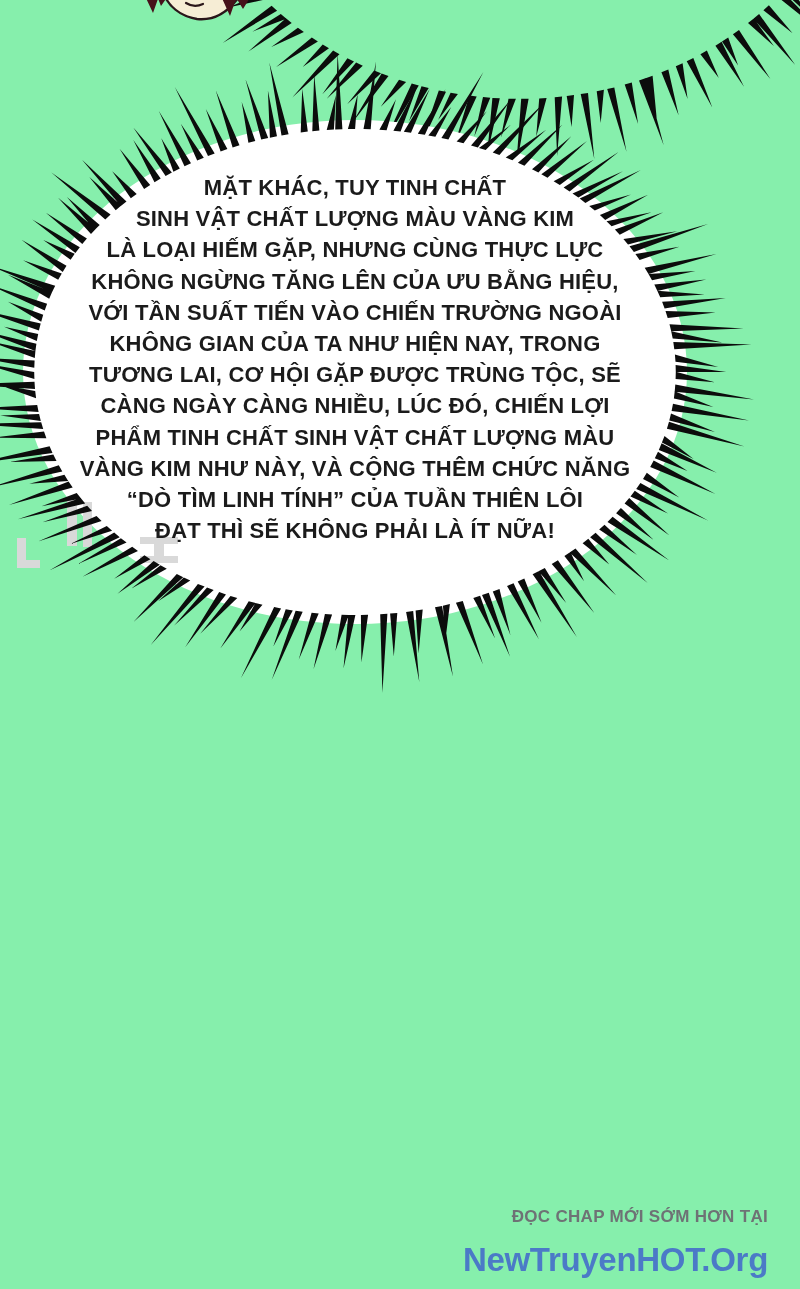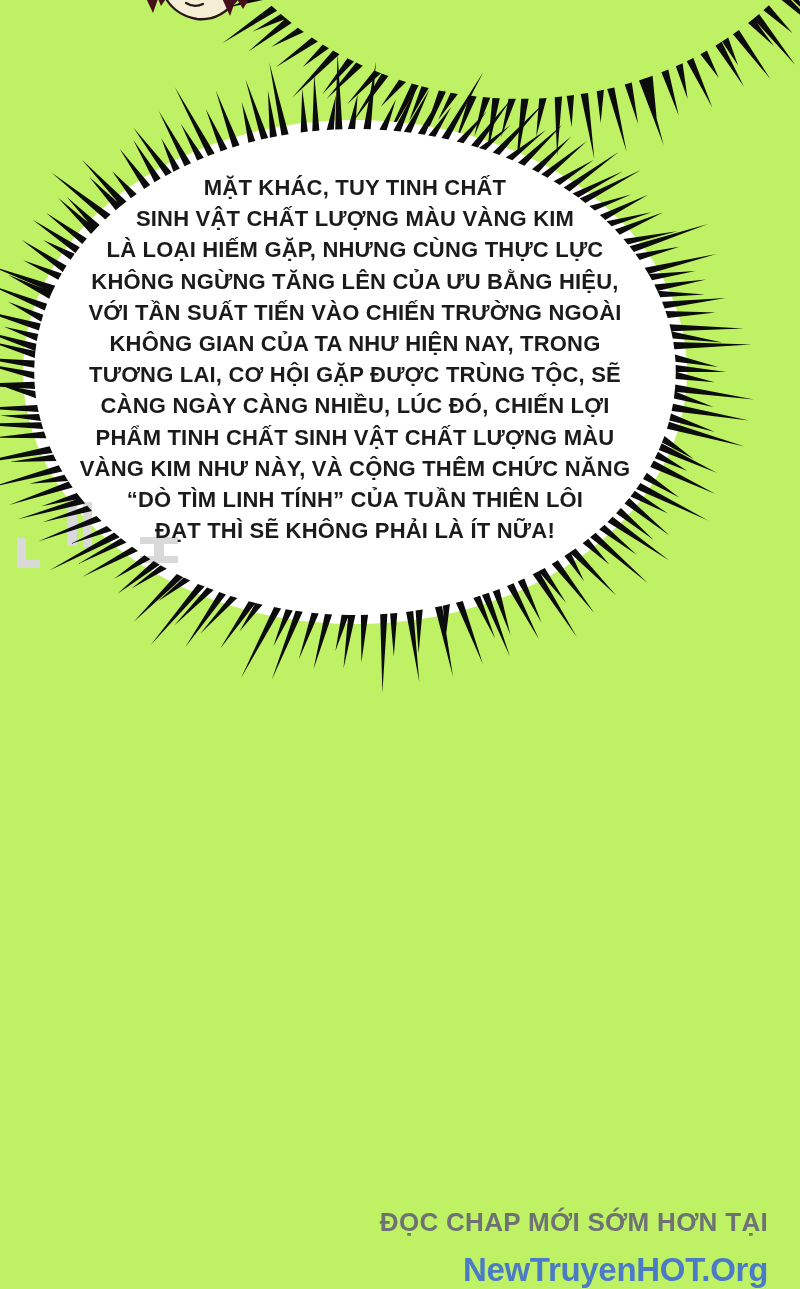--- a/index.html
+++ b/index.html
@@ -34,36 +34,36 @@
   .footer{
     position:absolute;
     right:32px;
     top:1208px;
     z-index:3;
     text-align:right;
     line-height:1.1;
   }
   .footer .tagline{
     display:block;
-    font-size:26px;
+    font-size:17px;
     font-weight:700;
     letter-spacing:0.3px;
   }
   .footer .site{
     display:block;
     margin-top:15px;
     font-size:33px;
     font-weight:700;
     letter-spacing:-0.3px;
   }
 </style>
 </head>
 <body>
 
-<div class="page" style="background: #bef264;">
+<div class="page" style="background: #86efac;">
   <div class="art" id="art"><svg width="800" height="1289" viewBox="0 0 1289" style="width:800px;height:1289px" xmlns="http://www.w3.org/2000/svg">
         <path d="M812.0 -45.5L847.4 -18.7L807.9 -39.4ZM807.3 -38.5L835.9 -12.1L802.9 -32.6ZM799.0 -27.5L846.4 14.1L794.3 -21.7ZM788.0 -14.4L812.0 18.1L783.1 -9.0ZM782.6 -8.5L825.6 35.2L777.5 -3.2ZM768.9 5.2L792.6 33.3L763.4 10.2ZM759.1 14.0L795.3 65.0L753.4 18.8ZM753.8 18.5L773.9 46.1L748.0 23.1ZM739.0 30.0L770.4 79.1L732.9 34.3ZM728.2 37.5L738.1 65.4L722.0 41.5ZM721.6 41.8L744.0 86.8L715.4 45.7ZM706.9 50.6L718.8 78.0L700.4 54.2ZM693.3 58.0L712.3 107.5L686.7 61.3ZM682.6 63.2L687.6 99.1L675.8 66.3ZM668.3 69.6L678.7 115.4L661.4 72.3ZM652.6 75.7L656.7 118.5L645.6 78.2ZM646.0 78.0L663.7 145.2L639.0 80.4ZM631.8 82.6L638.1 123.9L624.7 84.6ZM614.3 87.4L626.5 151.7L607.2 89.1ZM603.9 89.8L600.7 123.0L596.7 91.3ZM588.0 92.9L594.3 158.9L580.7 94.1ZM574.0 95.1L571.6 127.0L566.7 96.1ZM562.1 96.6L557.1 156.1L554.7 97.3ZM546.6 97.9L536.2 136.7L539.2 98.4ZM528.6 98.7L516.1 167.5L521.2 98.8ZM515.9 98.8L500.9 137.5L508.5 98.7ZM499.8 98.3L487.1 155.3L492.4 97.9ZM490.3 97.7L474.3 136.5L483.0 97.1ZM476.7 96.5L454.5 144.9L469.4 95.6ZM457.9 93.9L438.1 119.9L450.6 92.7ZM446.0 91.8L418.4 150.0L438.8 90.4ZM428.7 88.1L409.0 121.2L421.5 86.3ZM418.8 85.6L384.2 142.4L411.7 83.6ZM406.1 81.9L380.8 106.8L399.0 79.7ZM388.5 76.1L352.8 122.1L381.6 73.5ZM381.0 73.3L347.2 104.3L374.1 70.5ZM362.8 65.7L326.8 98.8L356.1 62.6ZM354.0 61.6L322.3 94.2L347.4 58.3ZM339.5 54.2L292.3 97.4L333.1 50.6ZM329.0 48.3L302.7 66.9L322.7 44.5ZM317.9 41.5L276.2 66.9L311.8 37.5ZM303.9 32.0L271.3 47.0L297.9 27.7ZM291.7 22.9L248.4 51.4L285.9 18.2ZM286.4 18.7L252.4 31.7L280.8 13.9ZM277.1 10.7L222.7 42.9L271.6 5.7ZM265.1 -0.5L228.0 7.6L260.0 -5.8ZM256.9 -9.1L212.6 10.8L251.9 -14.5ZM247.8 -19.2L210.5 -14.7L243.1 -24.9ZM239.1 -30.0L185.2 -14.4L234.6 -35.9ZM233.3 -37.7L191.0 -25.6L229.1 -43.8Z" fill="#0c0c0c"></path>
         <ellipse cx="355" cy="372" rx="332" ry="252" fill="#ffffff"></ellipse>
         <path fill="#d9d9d9" d="M67 499h10v47H67Z M83 502h9v45h-9Z M140 537h38v7h-14v12h14v7h-38v-7h14v-12h-14Z M17 538h9v22h14v8H17Z"></path>
         <path d="M34.3 367.7L-23.1 357.4L34.6 360.5ZM34.8 358.1L-9.9 341.5L35.4 350.9ZM35.4 351.0L-18.7 330.3L36.4 343.8ZM36.8 341.1L4.1 326.7L38.2 334.0ZM38.9 330.6L-19.7 309.9L40.7 323.6ZM41.2 321.7L8.0 301.8L43.2 314.8ZM44.7 310.5L-12.6 284.0L47.1 303.8ZM49.2 298.7L8.0 274.8L52.1 292.1ZM52.0 292.2L-8.1 266.4L55.2 285.7ZM58.2 279.8L23.1 260.3L61.8 273.5ZM62.7 271.9L21.5 239.8L66.5 265.7ZM70.6 259.7L43.3 240.1L74.7 253.8ZM75.4 252.9L32.3 219.4L79.8 247.2ZM82.3 244.1L45.9 212.7L86.9 238.6ZM91.0 234.0L58.1 197.8L95.9 228.8ZM94.6 230.1L66.9 197.0L99.7 224.9ZM105.3 219.4L51.4 172.4L110.6 214.6ZM115.7 210.2L89.3 176.9L121.3 205.6ZM120.8 205.9L82.0 159.8L126.5 201.5ZM130.8 198.2L112.2 171.2L136.7 194.0ZM144.1 188.9L119.6 148.8L150.2 185.0ZM154.5 182.3L133.3 139.9L160.7 178.6ZM165.6 175.9L133.3 127.4L171.9 172.5ZM173.4 171.7L161.3 138.3L179.8 168.4ZM184.5 166.2L158.8 110.9L191.0 163.2ZM197.2 160.4L180.8 123.8L203.8 157.7ZM208.0 156.0L174.8 87.0L214.7 153.5ZM220.6 151.4L205.8 109.1L227.4 149.1ZM232.6 147.4L215.8 90.6L239.5 145.3ZM248.4 142.8L241.7 102.0L255.3 141.0ZM261.2 139.6L245.5 79.2L268.2 138.1ZM269.9 137.7L267.9 90.4L277.0 136.3ZM281.5 135.5L269.3 62.4L288.6 134.3ZM300.7 132.5L302.2 88.7L307.8 131.6ZM312.3 131.2L314.2 74.2L319.4 130.5ZM326.7 129.9L335.9 95.2L333.9 129.5ZM335.2 129.5L337.6 53.0L342.4 129.2ZM347.9 129.1L357.7 94.2L355.1 129.0ZM363.5 129.1L376.0 61.5L370.7 129.3ZM379.4 129.7L396.0 99.2L386.6 130.2ZM393.4 130.7L417.8 84.9L400.6 131.5ZM403.8 131.8L429.7 89.1L411.0 132.7ZM417.8 133.7L445.4 89.2L424.9 134.8ZM428.3 135.4L451.2 107.0L435.4 136.7ZM441.4 138.0L483.4 71.9L448.4 139.5ZM456.6 141.5L486.8 111.3L463.5 143.3ZM471.0 145.4L511.5 98.8L477.9 147.5ZM478.9 147.9L510.8 124.8L485.7 150.1ZM492.7 152.5L545.6 101.3L499.4 155.0ZM505.7 157.5L546.2 129.8L512.4 160.3ZM517.9 162.7L562.6 124.5L524.4 165.7ZM532.0 169.3L571.3 136.3L538.4 172.6ZM541.3 174.2L587.0 141.0L547.5 177.7ZM553.6 181.2L593.8 159.8L559.8 185.0ZM563.6 187.4L618.5 152.1L569.6 191.4ZM572.5 193.4L622.9 171.3L578.4 197.6ZM579.7 198.6L640.8 169.9L585.4 203.0ZM589.2 206.0L631.0 194.6L594.8 210.6ZM599.9 215.0L648.1 194.8L605.2 219.9ZM606.5 221.2L651.6 212.3L611.6 226.2ZM614.9 229.5L663.3 212.2L619.7 234.8ZM623.4 238.9L677.2 231.2L628.0 244.4ZM629.5 246.3L708.0 223.9L633.9 251.9ZM635.4 254.0L679.4 246.7L639.6 259.9ZM644.7 267.7L716.4 254.1L648.5 273.9ZM648.5 274.0L695.4 271.1L652.0 280.3ZM654.3 284.6L706.1 279.4L657.4 291.0ZM657.3 290.8L704.6 294.4L660.2 297.3ZM662.1 301.8L725.7 297.9L664.6 308.5ZM665.5 311.1L715.6 312.5L667.7 318.0ZM669.5 324.2L743.6 328.4L671.2 331.2ZM671.2 331.3L722.3 342.4L672.7 338.4ZM673.3 342.0L751.4 344.4L674.3 349.2ZM674.9 354.5L718.2 367.0L675.5 361.7ZM675.6 364.9L726.2 371.9L675.8 372.1ZM675.8 371.8L714.7 382.2L675.6 379.0ZM675.3 384.6L754.0 399.4L674.7 391.7ZM674.7 391.3L713.3 407.0L673.9 398.4ZM673.0 403.8L749.0 420.5L671.6 410.9ZM671.0 413.6L715.0 431.9L669.3 420.6ZM669.0 421.8L744.5 446.4L666.9 428.7ZM664.5 435.9L693.6 459.1L661.9 442.6ZM661.6 443.3L716.6 472.8L658.8 450.0ZM658.0 451.8L687.5 470.9L654.8 458.3ZM653.7 460.6L715.5 494.1L650.2 467.0ZM646.8 472.8L679.2 497.6L643.0 478.9ZM640.4 483.0L708.0 520.4L636.2 488.9ZM634.8 490.8L668.0 513.6L630.5 496.5ZM629.2 498.1L669.5 535.4L624.6 503.6ZM620.9 507.9L653.7 540.1L616.1 513.2ZM612.6 516.8L669.3 560.5L607.5 521.9ZM604.5 524.7L636.7 554.7L599.2 529.6ZM595.6 532.7L647.7 582.9L590.1 537.3ZM588.3 538.8L609.3 564.5L582.6 543.2ZM575.5 548.5L616.2 595.5L569.6 552.6ZM570.4 552.1L584.1 581.3L564.4 556.1ZM557.9 560.2L594.3 613.0L551.7 563.9ZM544.8 567.9L566.2 602.9L538.5 571.3ZM539.0 571.0L576.8 637.0L532.6 574.3ZM524.3 578.4L541.5 622.7L517.7 581.4ZM513.6 583.2L539.0 639.6L507.0 586.0ZM499.5 588.9L510.4 634.9L492.8 591.4ZM488.8 592.8L510.0 656.8L482.0 595.1ZM480.1 595.7L495.1 638.6L473.3 597.9ZM462.8 600.9L483.0 664.4L455.9 602.7ZM449.9 604.1L445.6 638.5L442.9 605.7ZM442.1 605.9L453.0 676.7L435.0 607.3ZM422.7 609.5L418.6 653.4L415.6 610.6ZM413.2 611.0L419.3 681.9L406.1 611.9ZM397.3 612.9L393.8 656.4L390.1 613.5ZM387.4 613.8L382.4 692.7L380.2 614.2ZM368.1 614.8L361.4 662.6L360.9 615.0ZM355.4 615.0L343.5 668.5L348.2 614.9ZM348.8 615.0L335.4 651.0L341.6 614.8ZM332.1 614.4L313.5 669.2L324.9 613.9ZM318.7 613.4L298.8 659.5L311.6 612.8ZM302.7 611.8L271.8 679.8L295.6 610.8ZM292.8 610.4L273.3 646.5L285.7 609.3ZM281.1 608.5L241.0 677.9L274.1 607.1ZM262.5 604.7L239.5 631.5L255.5 603.0ZM255.7 603.1L220.3 648.6L248.7 601.3ZM237.3 598.1L200.2 633.7L230.5 595.9ZM226.0 594.5L185.2 647.2L219.2 592.1ZM213.7 590.1L174.2 625.5L207.0 587.6ZM204.6 586.6L150.7 645.1L197.9 583.9ZM190.3 580.5L158.1 601.2L183.8 577.5ZM183.2 577.2L133.5 622.0L176.8 574.0ZM166.8 568.8L131.5 588.6L160.5 565.3ZM159.8 564.8L117.5 593.8L153.6 561.1ZM150.4 559.2L114.2 578.7L144.4 555.3ZM138.0 551.0L82.5 576.7L132.2 546.8ZM126.6 542.6L78.0 563.9L120.9 538.2ZM119.7 537.2L49.2 570.4L114.2 532.5ZM112.1 530.7L70.3 544.0L106.8 525.9ZM101.6 521.0L38.0 541.5L96.5 515.9ZM92.0 511.1L42.5 522.2L87.2 505.7ZM85.2 503.5L17.8 519.2L80.7 497.9ZM81.1 498.5L41.6 506.3L76.7 492.9ZM72.7 487.4L8.9 504.9L68.6 481.5ZM68.2 480.9L29.3 483.8L64.4 474.8ZM62.3 471.4L-11.7 487.9L58.8 465.2ZM56.5 460.9L9.7 462.1L53.3 454.5ZM52.5 452.9L-26.5 463.9L49.6 446.3ZM46.4 438.2L-6.7 437.6L44.0 431.4ZM43.2 429.1L-26.6 424.0L41.2 422.2ZM40.8 421.1L0.1 415.5L39.1 414.1ZM38.6 412.1L-20.2 408.1L37.2 405.1ZM36.1 398.3L-2.4 384.4L35.2 391.1ZM35.0 388.9L-39.2 384.6L34.5 381.7ZM34.4 379.1L-16.7 363.6L34.2 371.9Z" fill="#0c0c0c"></path>
         <g>
           <path d="M163 -8 C168 6 180 16 197 19 C216 21 231 10 242 -8 Z" fill="#f6edd5" stroke="#2a161a" stroke-width="2.4"></path>
           <path d="M145 -4 L159 -4 L153 13 Z M157 -4 L168 -4 L161 6 Z" fill="#46101a"></path>
           <path d="M221 -4 L237 -4 L230 16 Z M235 -4 L251 -4 L243 9 Z" fill="#46101a"></path>
           <path d="M186 3 Q194 8 203 4" fill="none" stroke="#2a161a" stroke-width="2.2" stroke-linecap="round"></path>

